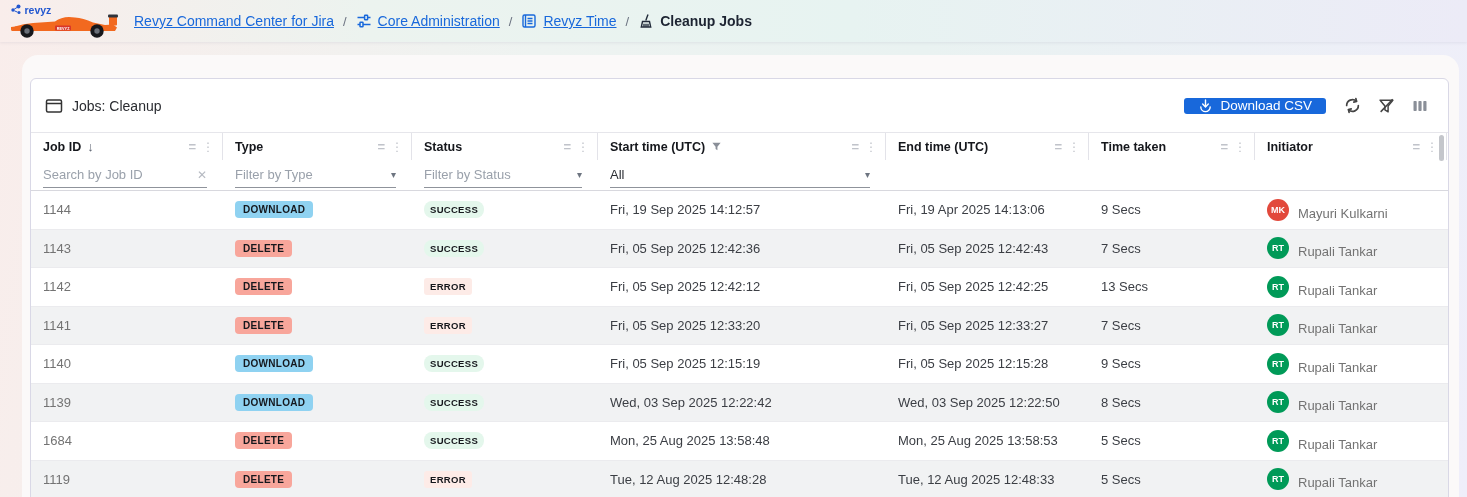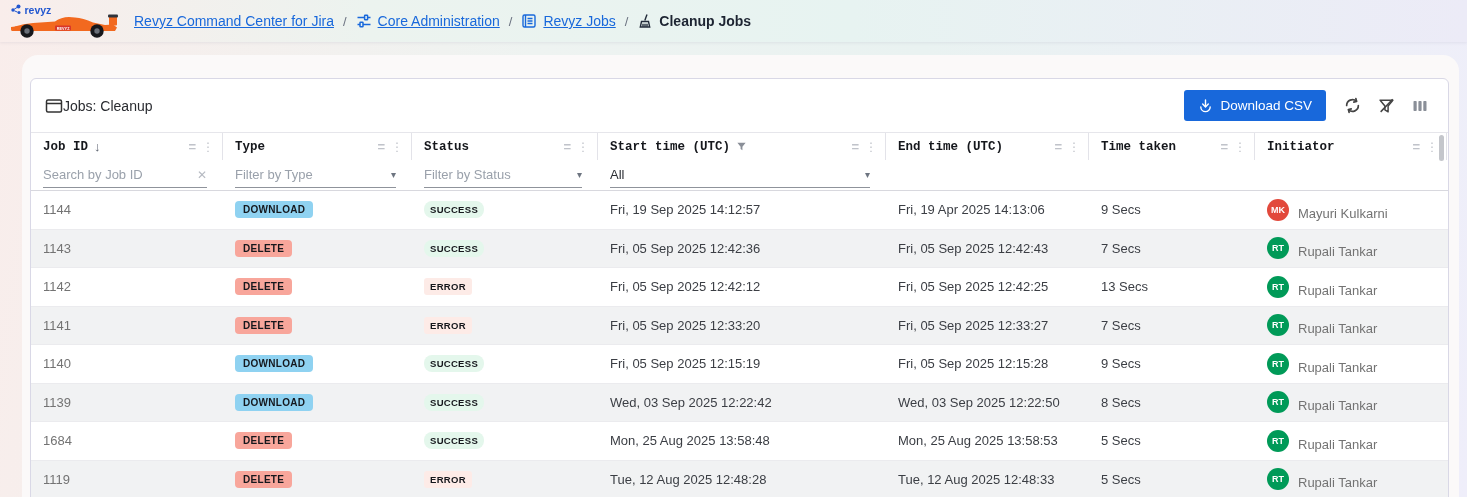--- a/index.html
+++ b/index.html
@@ -30,42 +30,42 @@
   .page-container {
     position:absolute; top:55px; left:22px; right:8px; height:470px;
     background:#fbf9f9; border-radius:16px 16px 0 0;
   }
   .card {
     position:absolute; top:23px; left:8px; right:10px; height:440px;
     background:#ffffff; border:1px solid #d9d8e6; border-radius:6px;
     overflow:hidden;
   }
   .card-header { height:53px; display:flex; align-items:center; padding:0 14px; }
-  .card-title-wrap { display:flex; align-items:center; }
+  .card-title-wrap { display:flex; align-items:center; gap:9px; }
   .card-title { font-size:14px; color:#2a2c31; }
   .card-actions { margin-left:auto; display:flex; align-items:center; gap:12px; }
   .btn-primary {
     display:flex; align-items:center; gap:7px; background:#1868db; color:#fff;
-    border:none; border-radius:3px; height:31px; padding:0 14px;
+    border:none; border-radius:3px; height:16px; padding:0 14px;
     font-family:"Liberation Sans",sans-serif; font-size:13.5px; cursor:pointer;
   }
   .btn-subtle {
     background:#f1f2f4; color:#44546f; border:none; border-radius:3px;
     height:31px; padding:0 12px; font-family:"Liberation Sans",sans-serif;
     font-size:13.5px; cursor:pointer;
   }
   .tool-icons { display:flex; align-items:center; gap:17px; margin-left:6px; padding-right:6px; }
   .tool-icon { display:flex; align-items:center; cursor:pointer; }
 
   
   .grid { display:grid; grid-template-columns:192px 189px 186px 288px 203px 166px 192px 1fr; }
   .thead { border-top:1px solid #e6e6eb; height:28px; }
   .hcell { display:flex; align-items:center; gap:6px; padding:0 8px 0 12px; border-right:1px solid #e3e3e9; }
   .hcell.gutter { border-right:none; }
-  .hlabel { font-weight:700; font-size:12.5px; color:#15171c; white-space:nowrap;font-family:Liberation Mono, monospace; }
+  .hlabel { font-weight:700; font-size:12.5px; color:#15171c; white-space:nowrap; }
   .sort-icon { color:#5c6370; font-size:13px; cursor:pointer; }
   .h-resize { margin-left:auto; color:#c0c3ca; font-weight:700; font-size:13px; cursor:col-resize; }
   .h-menu { color:#c0c3ca; font-size:12px; cursor:pointer; }
 
   .frow { height:30px; }
   .fcell { padding:0 16px 2px 12px; display:flex; align-items:flex-end; }
   .fctrl { display:flex; align-items:center; justify-content:space-between; width:100%;
            border-bottom:1px solid #8f939b; height:26px; }
   .flt-input { border:0; outline:0; background:transparent; width:100%;
                font-family:"Liberation Sans",sans-serif; font-size:13px; color:#2b2e33; }
@@ -144,21 +144,21 @@
     </span>
     <span class="sep">/</span>
     <span class="crumb">
       <span class="bc-icon">
         <svg width="16" height="16" viewBox="0 0 16 16" fill="none" stroke="#1868db" stroke-width="1.4">
           <rect x="2" y="2" width="12" height="12" rx="1.5"></rect>
           <path d="M6.5 5.5h5M6.5 8h5M6.5 10.5h5"></path>
           <path d="M4.5 2v12"></path>
         </svg>
       </span>
-      <a>Revyz Jobs</a>
+      <a>Revyz Time</a>
     </span>
     <span class="sep">/</span>
     <span class="crumb current">
       <span class="bc-icon">
         <svg width="16" height="16" viewBox="0 0 16 16" fill="none" stroke="#222b3a" stroke-width="1.4">
           <path d="M10 1.5L7.8 7.5"></path>
           <path d="M4.5 8.5h7l1.2 5.5H3.3z"></path>
           <path d="M6 10.8v3M8 10.8v3M10 10.8v3"></path>
         </svg>
       </span>

